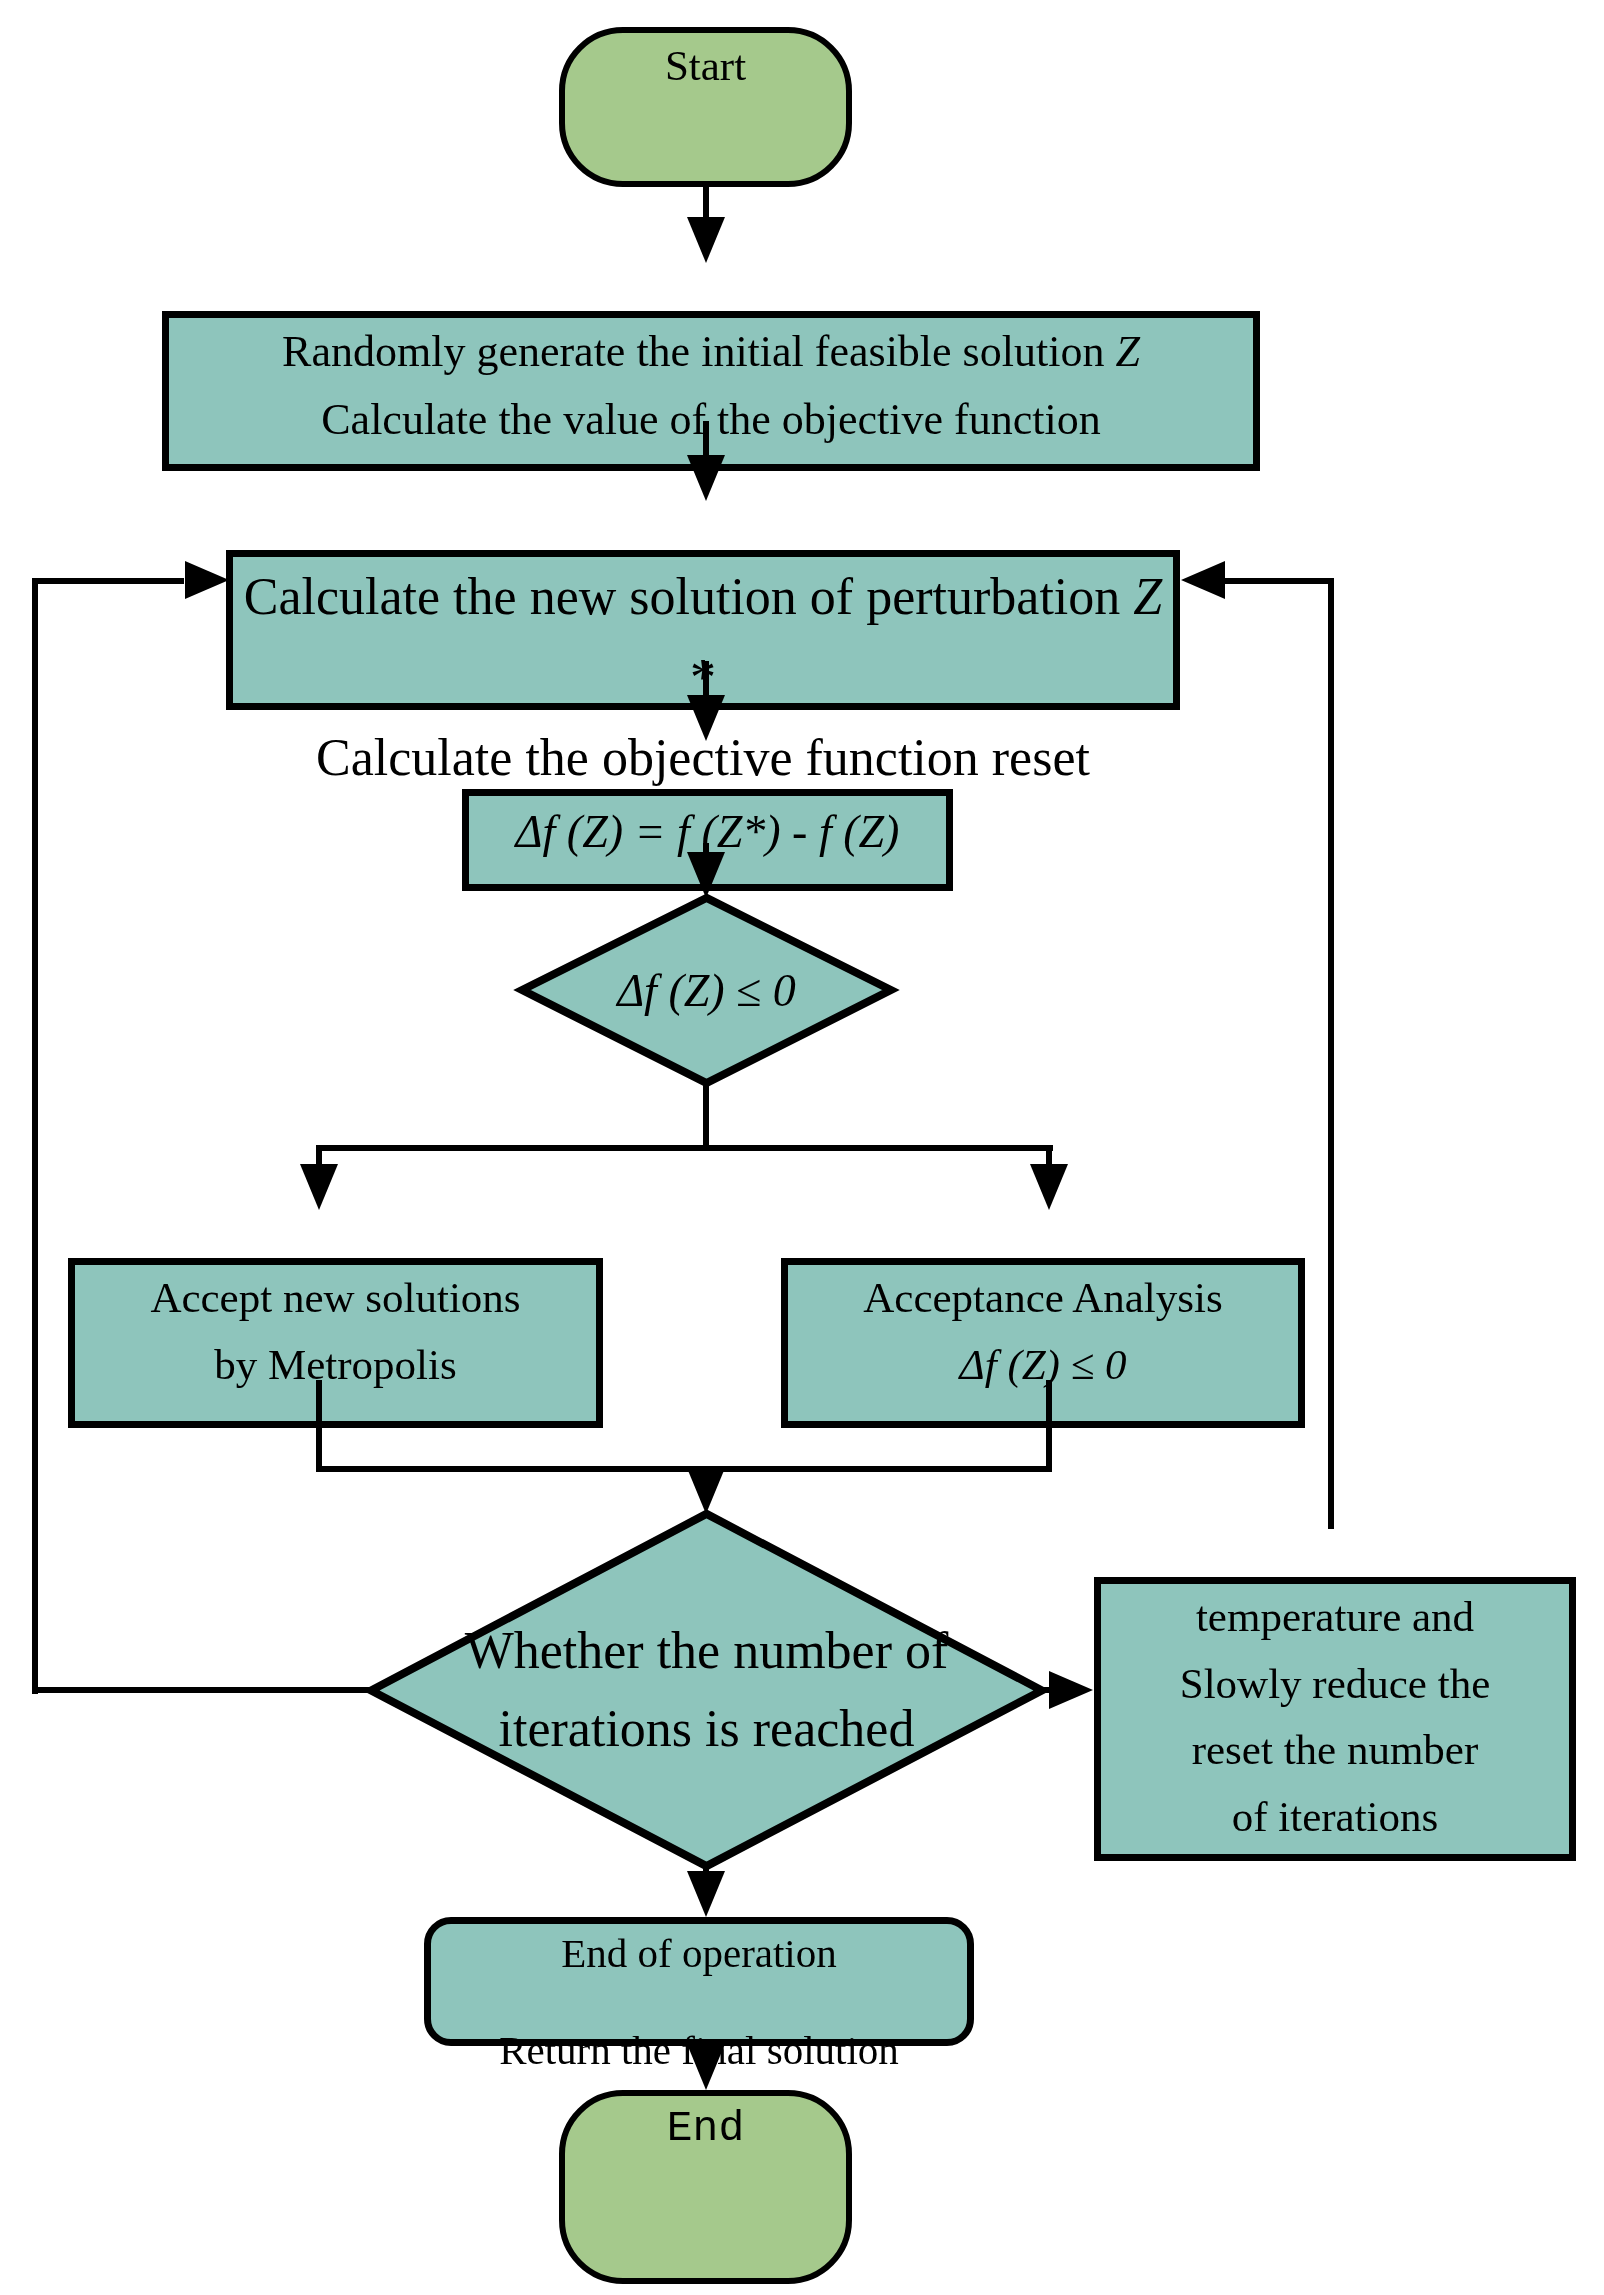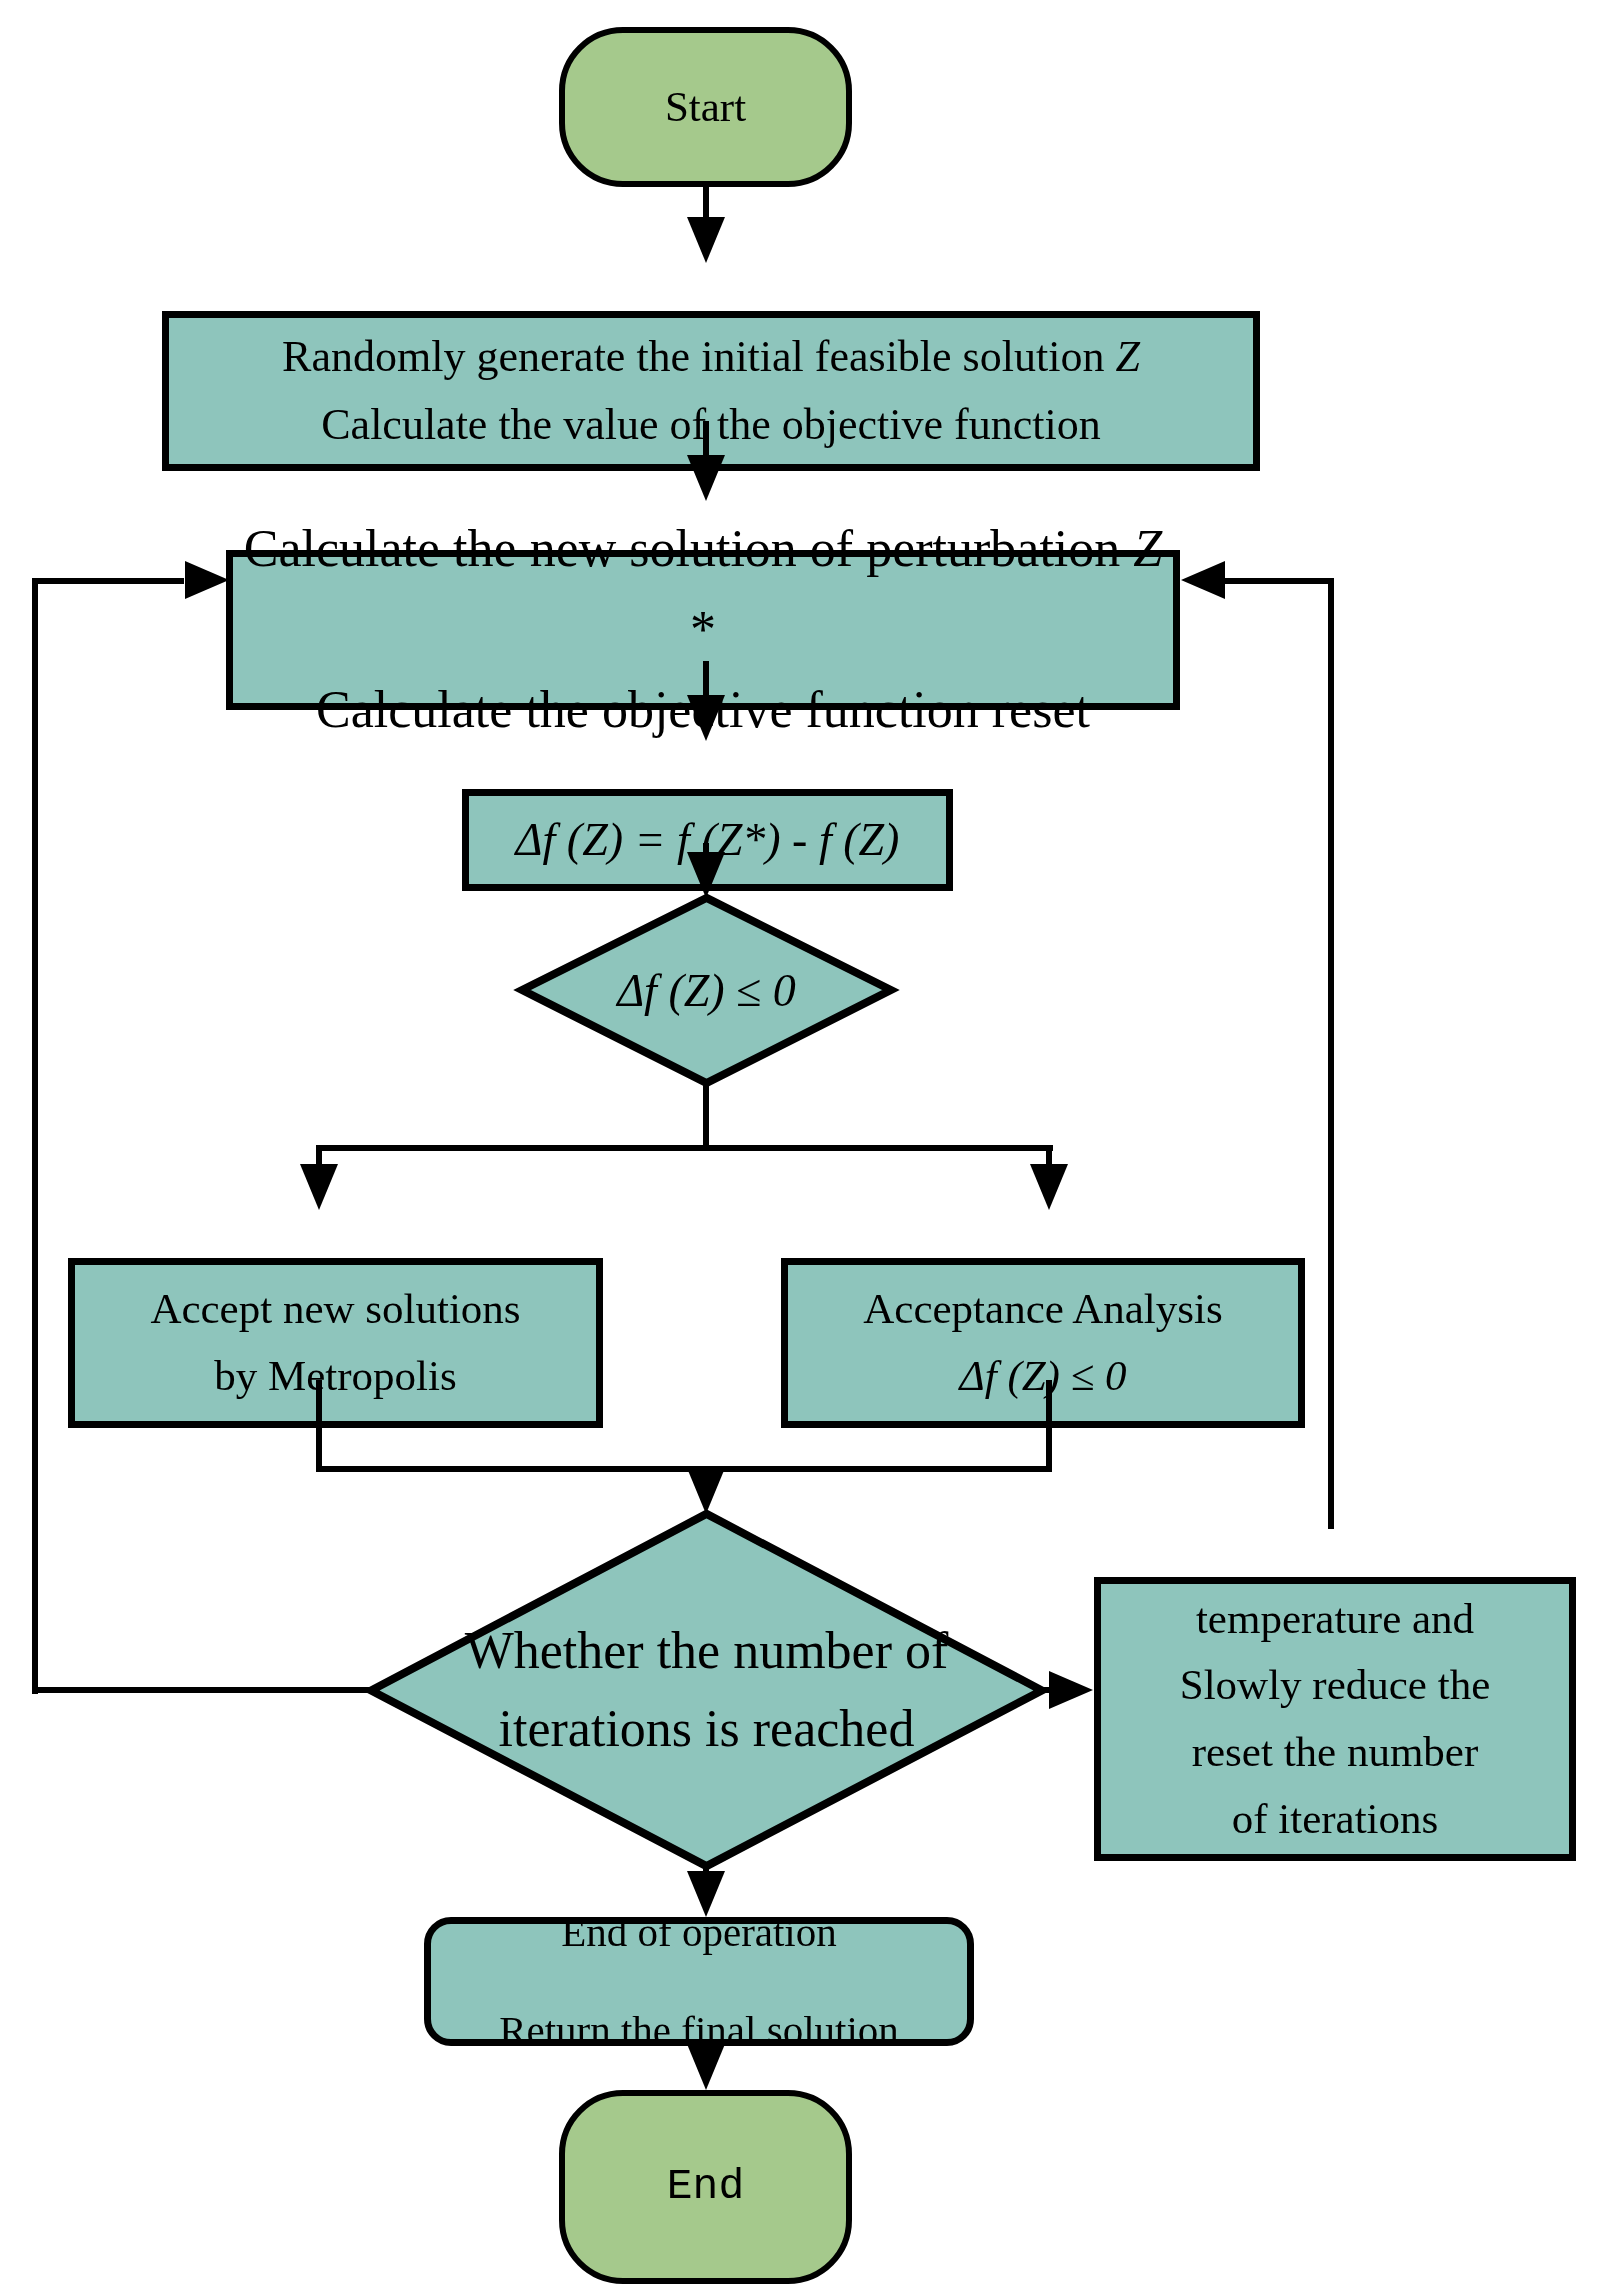--- a/index.html
+++ b/index.html
@@ -16,21 +16,20 @@
     font-family:"Liberation Serif", serif;
     color:var(--ink);
     overflow:hidden;
   }
   .node{
     position:absolute;
     box-sizing:border-box;
     display:flex;
     flex-direction:column;
     align-items:center;
-    justify-content:center;
     text-align:center;
     line-height:1.55;
   }
   .rect{
     background:var(--teal);
     border:7px solid var(--ink);
     margin-top:48px;
   }
   .stadium{
     background:var(--green);

